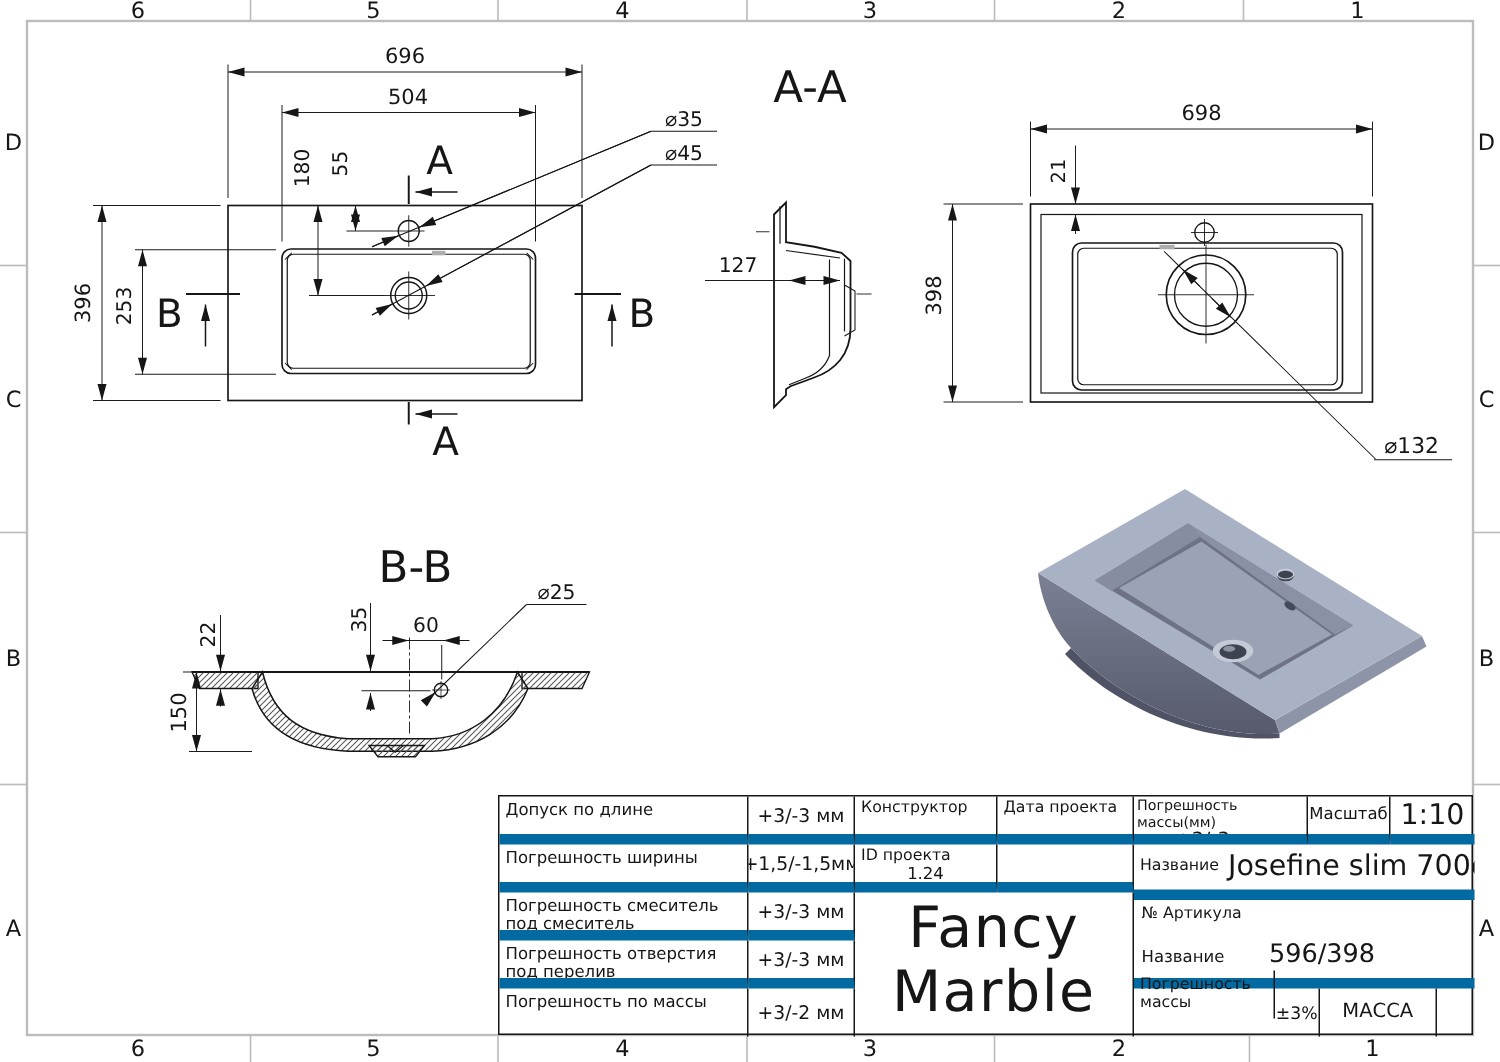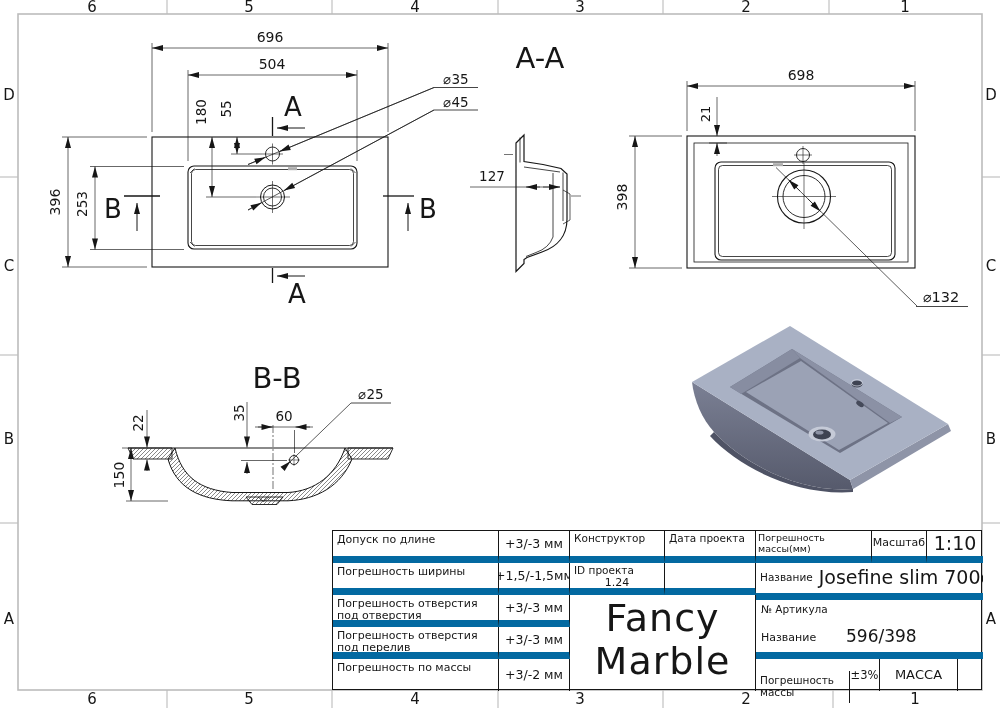--- a/index.html
+++ b/index.html
@@ -304,21 +304,21 @@
 <div class="tb">
 
   <div class="cell br bb" style="left:0;top:0;width:166px;height:32px;"><span>Допуск по длине</span></div>
   <div class="cell br bb val" style="left:166px;top:0;width:71px;height:32px;">
         <span>+3/-3 мм</span>
       </div>
   <div class="cell br bb" style="left:0;top:32px;width:166px;height:32px;"><span>Погрешность ширины</span></div>
   <div class="cell br bb val" style="left:166px;top:32px;width:71px;height:32px;">
         <span>+1,5/-1,5мм</span>
       </div>
-  <div class="cell br bb" style="left:0;top:64px;width:166px;height:32px;"><span>Погрешность отверстия под отверстия</span></div>
+  <div class="cell br bb" style="left:0;top:64px;width:166px;height:32px;"><span>Погрешность смеситель под смеситель</span></div>
   <div class="cell br bb val" style="left:166px;top:64px;width:71px;height:32px;">
         <span>+3/-3 мм</span>
       </div>
   <div class="cell br bb" style="left:0;top:96px;width:166px;height:32px;"><span>Погрешность отверстия под перелив</span></div>
   <div class="cell br bb val" style="left:166px;top:96px;width:71px;height:32px;">
         <span>+3/-3 мм</span>
       </div>
   <div class="cell br" style="left:0;top:128px;width:166px;height:32px;"><span>Погрешность по массы</span></div>
   <div class="cell br" style="left:166px;top:128px;width:71px;height:32px;">
         <span class="val" style="height:100%;">+3/-2 мм</span>
@@ -351,21 +351,21 @@
     <span class="lab">Название</span>
     <span class="big">Josefine slim 700c</span>
   </div>
 
   <div class="cell bb" style="left:423px;top:69px;width:227px;height:59px;">
     <span class="r3lab">№ Артикула</span>
     <span class="r3size">Название</span>
     <span class="r3val">596/398</span>
   </div>
 
-  <div class="cell br ctr" style="left:423px;top:140px;width:94px;height:32px;font-size:10.5px;">
+  <div class="cell br ctr" style="left:423px;top:116px;width:94px;height:32px;font-size:10.5px;">
         <span>Погрешность массы</span>
       </div>
   <div class="cell br ctr" style="left:517px;top:128px;width:30px;height:32px;font-size:11.5px;">
         <span>±3%</span>
       </div>
   <div class="cell br ctr" style="left:547px;top:128px;width:78px;height:32px;font-size:13px;">
         <span>МАССА</span>
       </div>
   <div class="cell" style="left:625px;top:128px;width:25px;height:32px;"></div>
 </div>

